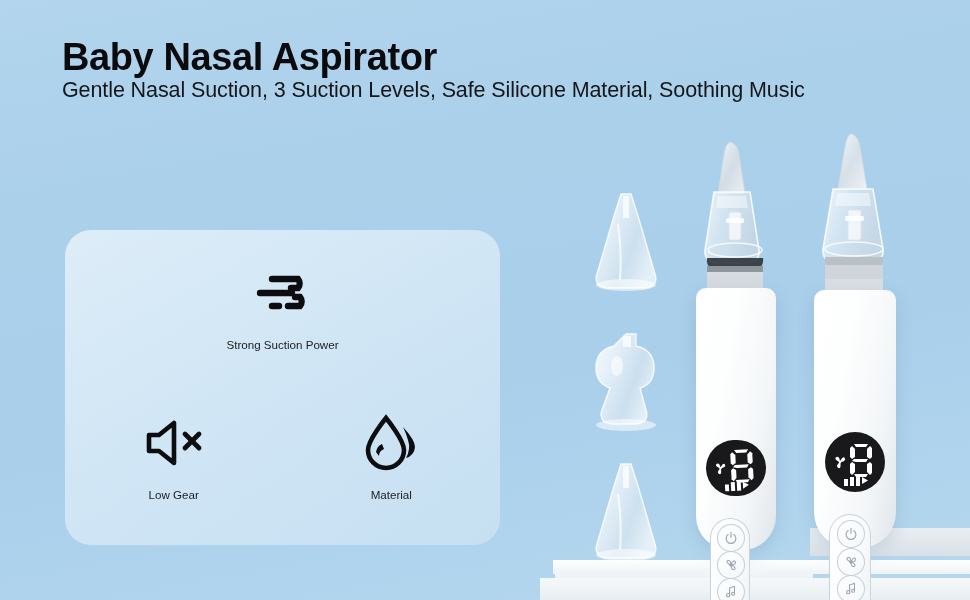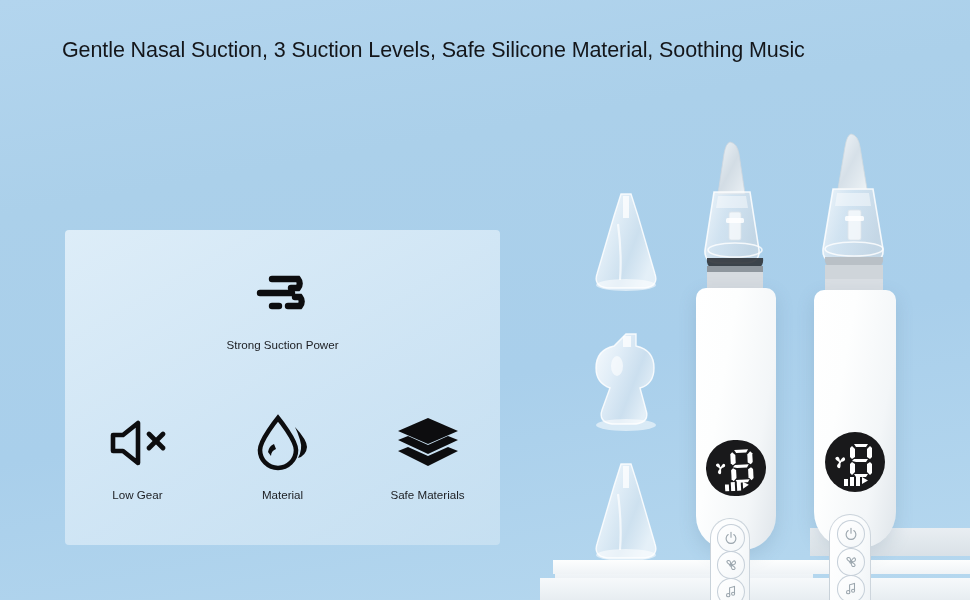--- a/index.html
+++ b/index.html
@@ -15,21 +15,21 @@
     font-size:38px; font-weight:bold; color:#0b0b0d;
     letter-spacing:-0.4px; line-height:1.05;
   }
   #subtitle {
     font-size:21.5px; color:#14161a;
     letter-spacing:-0.1px; font-weight:400; white-space:nowrap;
   }
   
   #feature-panel {
     position:absolute; left:65px; top:230px; width:435px; height:315px;
-    border-radius:4px;
+    border-radius:26px;
     background:linear-gradient(150deg,rgba(228,241,250,.88) 0%,rgba(216,234,247,.80) 55%,rgba(206,228,243,.72) 100%);
   }
   .feat-row { position:absolute; left:0; width:100%; height:50%; display:flex; }
   .feat-row.r1 { top:8px; }
   .feat-row.r2 { top:158px; }
   .feat {
     flex:1; display:flex; flex-direction:column;
     align-items:center; justify-content:flex-start; padding-top:24px;
   }
   .feat-ico { height:62px; display:flex; align-items:center; justify-content:center; }
@@ -81,20 +81,21 @@
     border:1px solid rgba(170,185,198,.65);
     background:linear-gradient(140deg,#ffffff 0%,#f4f7f9 100%);
     display:flex; align-items:center; justify-content:center;
   }
   .dots { position:absolute; display:flex; flex-direction:column; gap:4px; align-items:center; }
 </style>
 </head>
 <body>
 
 <div id="header">
+  <div id="title">Baby Nasal Aspirator</div>
   <div id="subtitle">Gentle Nasal Suction, 3 Suction Levels, Safe Silicone Material, Soothing Music</div>
 </div>
 
 <div id="podium-back"></div>
 <div id="podium-mid"></div>
 <div id="podium-top"></div>
 <div id="podium-base"></div>
 
 <svg class="tip" style="left:585px; top:190px;" width="82" height="110" viewBox="0 0 82 110">
   <defs>
@@ -359,24 +360,14 @@
       <span class="feat-ico">
         <svg width="58" height="58" viewBox="0 0 58 58">
           <path d="M24 4 C24 4 6 26 6 36 a18 18 0 0 0 36 0 C42 26 24 4 24 4 Z" fill="none" stroke="#0d0d0f" stroke-width="4.6"></path>
           <path d="M14 38 q1 -6 6 -8 l2 5 q-5 2 -5 7 Z" fill="#0d0d0f"></path>
           <path d="M41 13 q12 13 12 20 a12 12 0 0 1 -9 11 q5 -9 2 -18 q-2 -7 -5 -13 Z" fill="#0d0d0f"></path>
         </svg>
       </span>
       <span class="feat-label">Material</span>
     </div>
 
-    <div class="feat">
-      <span class="feat-ico">
-        <svg width="64" height="54" viewBox="0 0 64 54">
-          <polygon points="32,2 62,15 32,28 2,15" fill="#0d0d0f"></polygon>
-          <path d="M2 24 L12 20 L32 29 L52 20 L62 24 L32 38 Z" fill="#0d0d0f"></path>
-          <path d="M2 35 L12 31 L32 40 L52 31 L62 35 L32 50 Z" fill="#0d0d0f"></path>
-        </svg>
-      </span>
-      <span class="feat-label">Safe Materials</span>
-    </div>
   </div>
 </div>
 
 </body></html>

